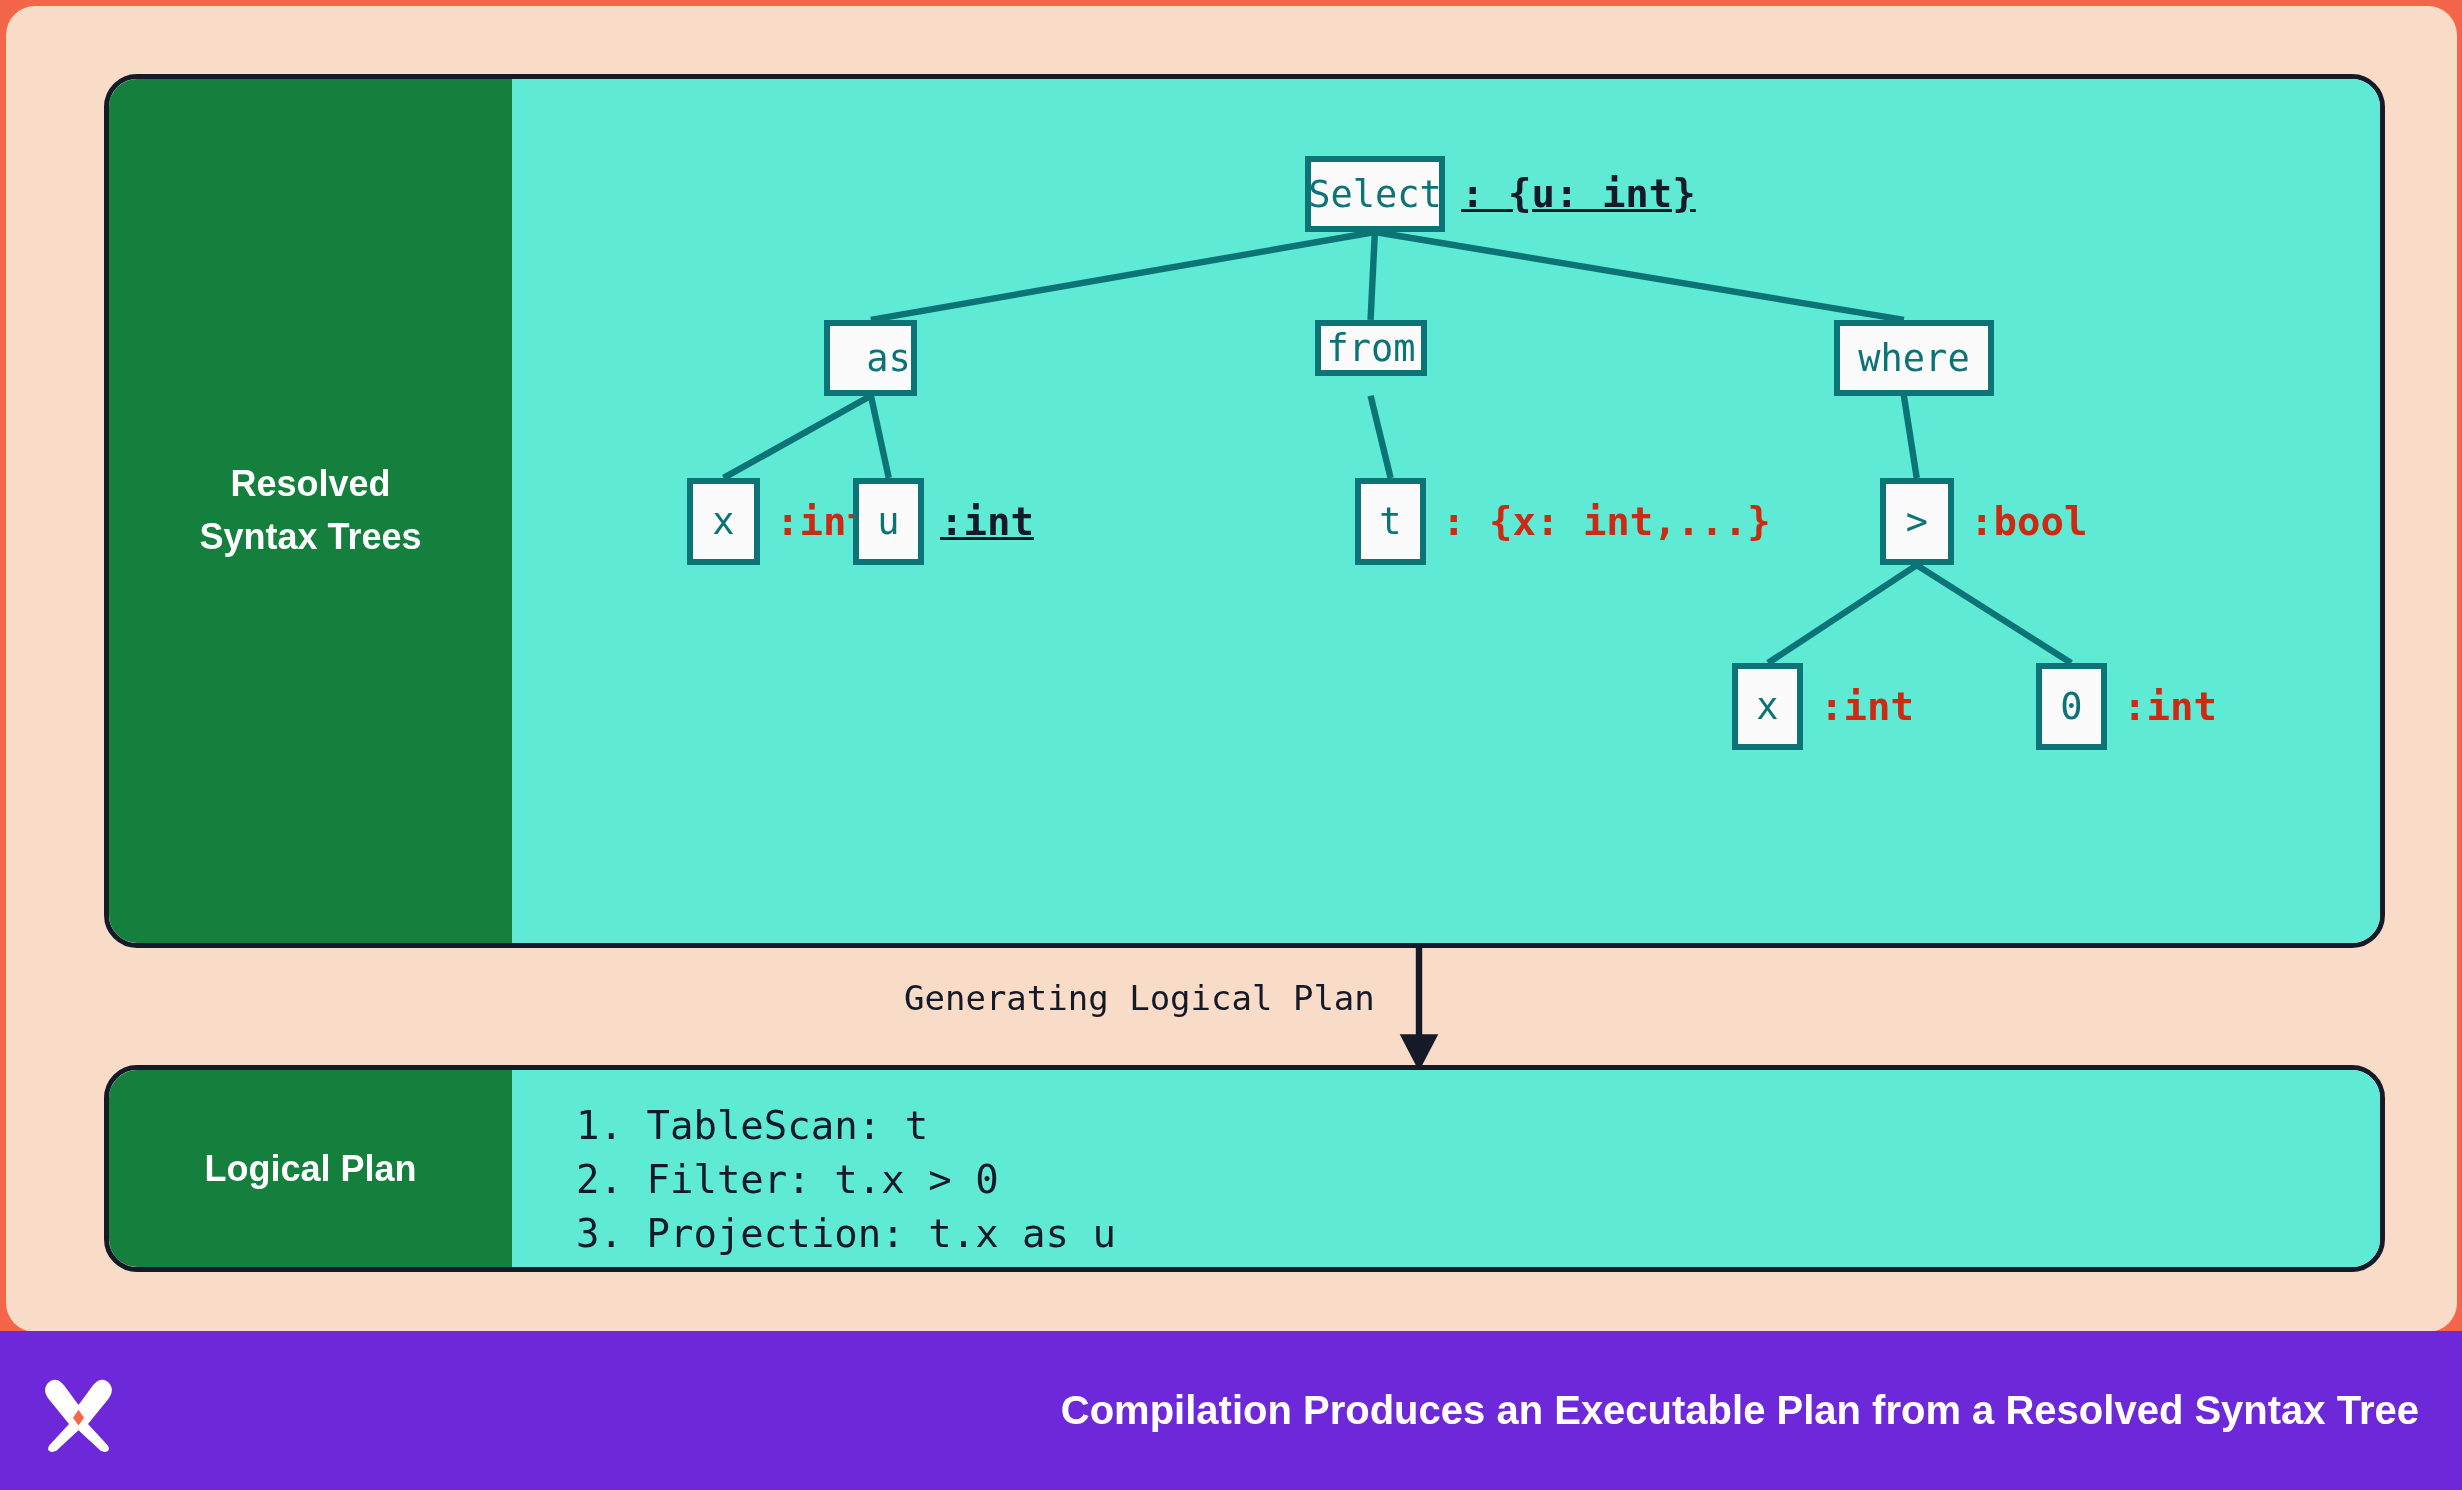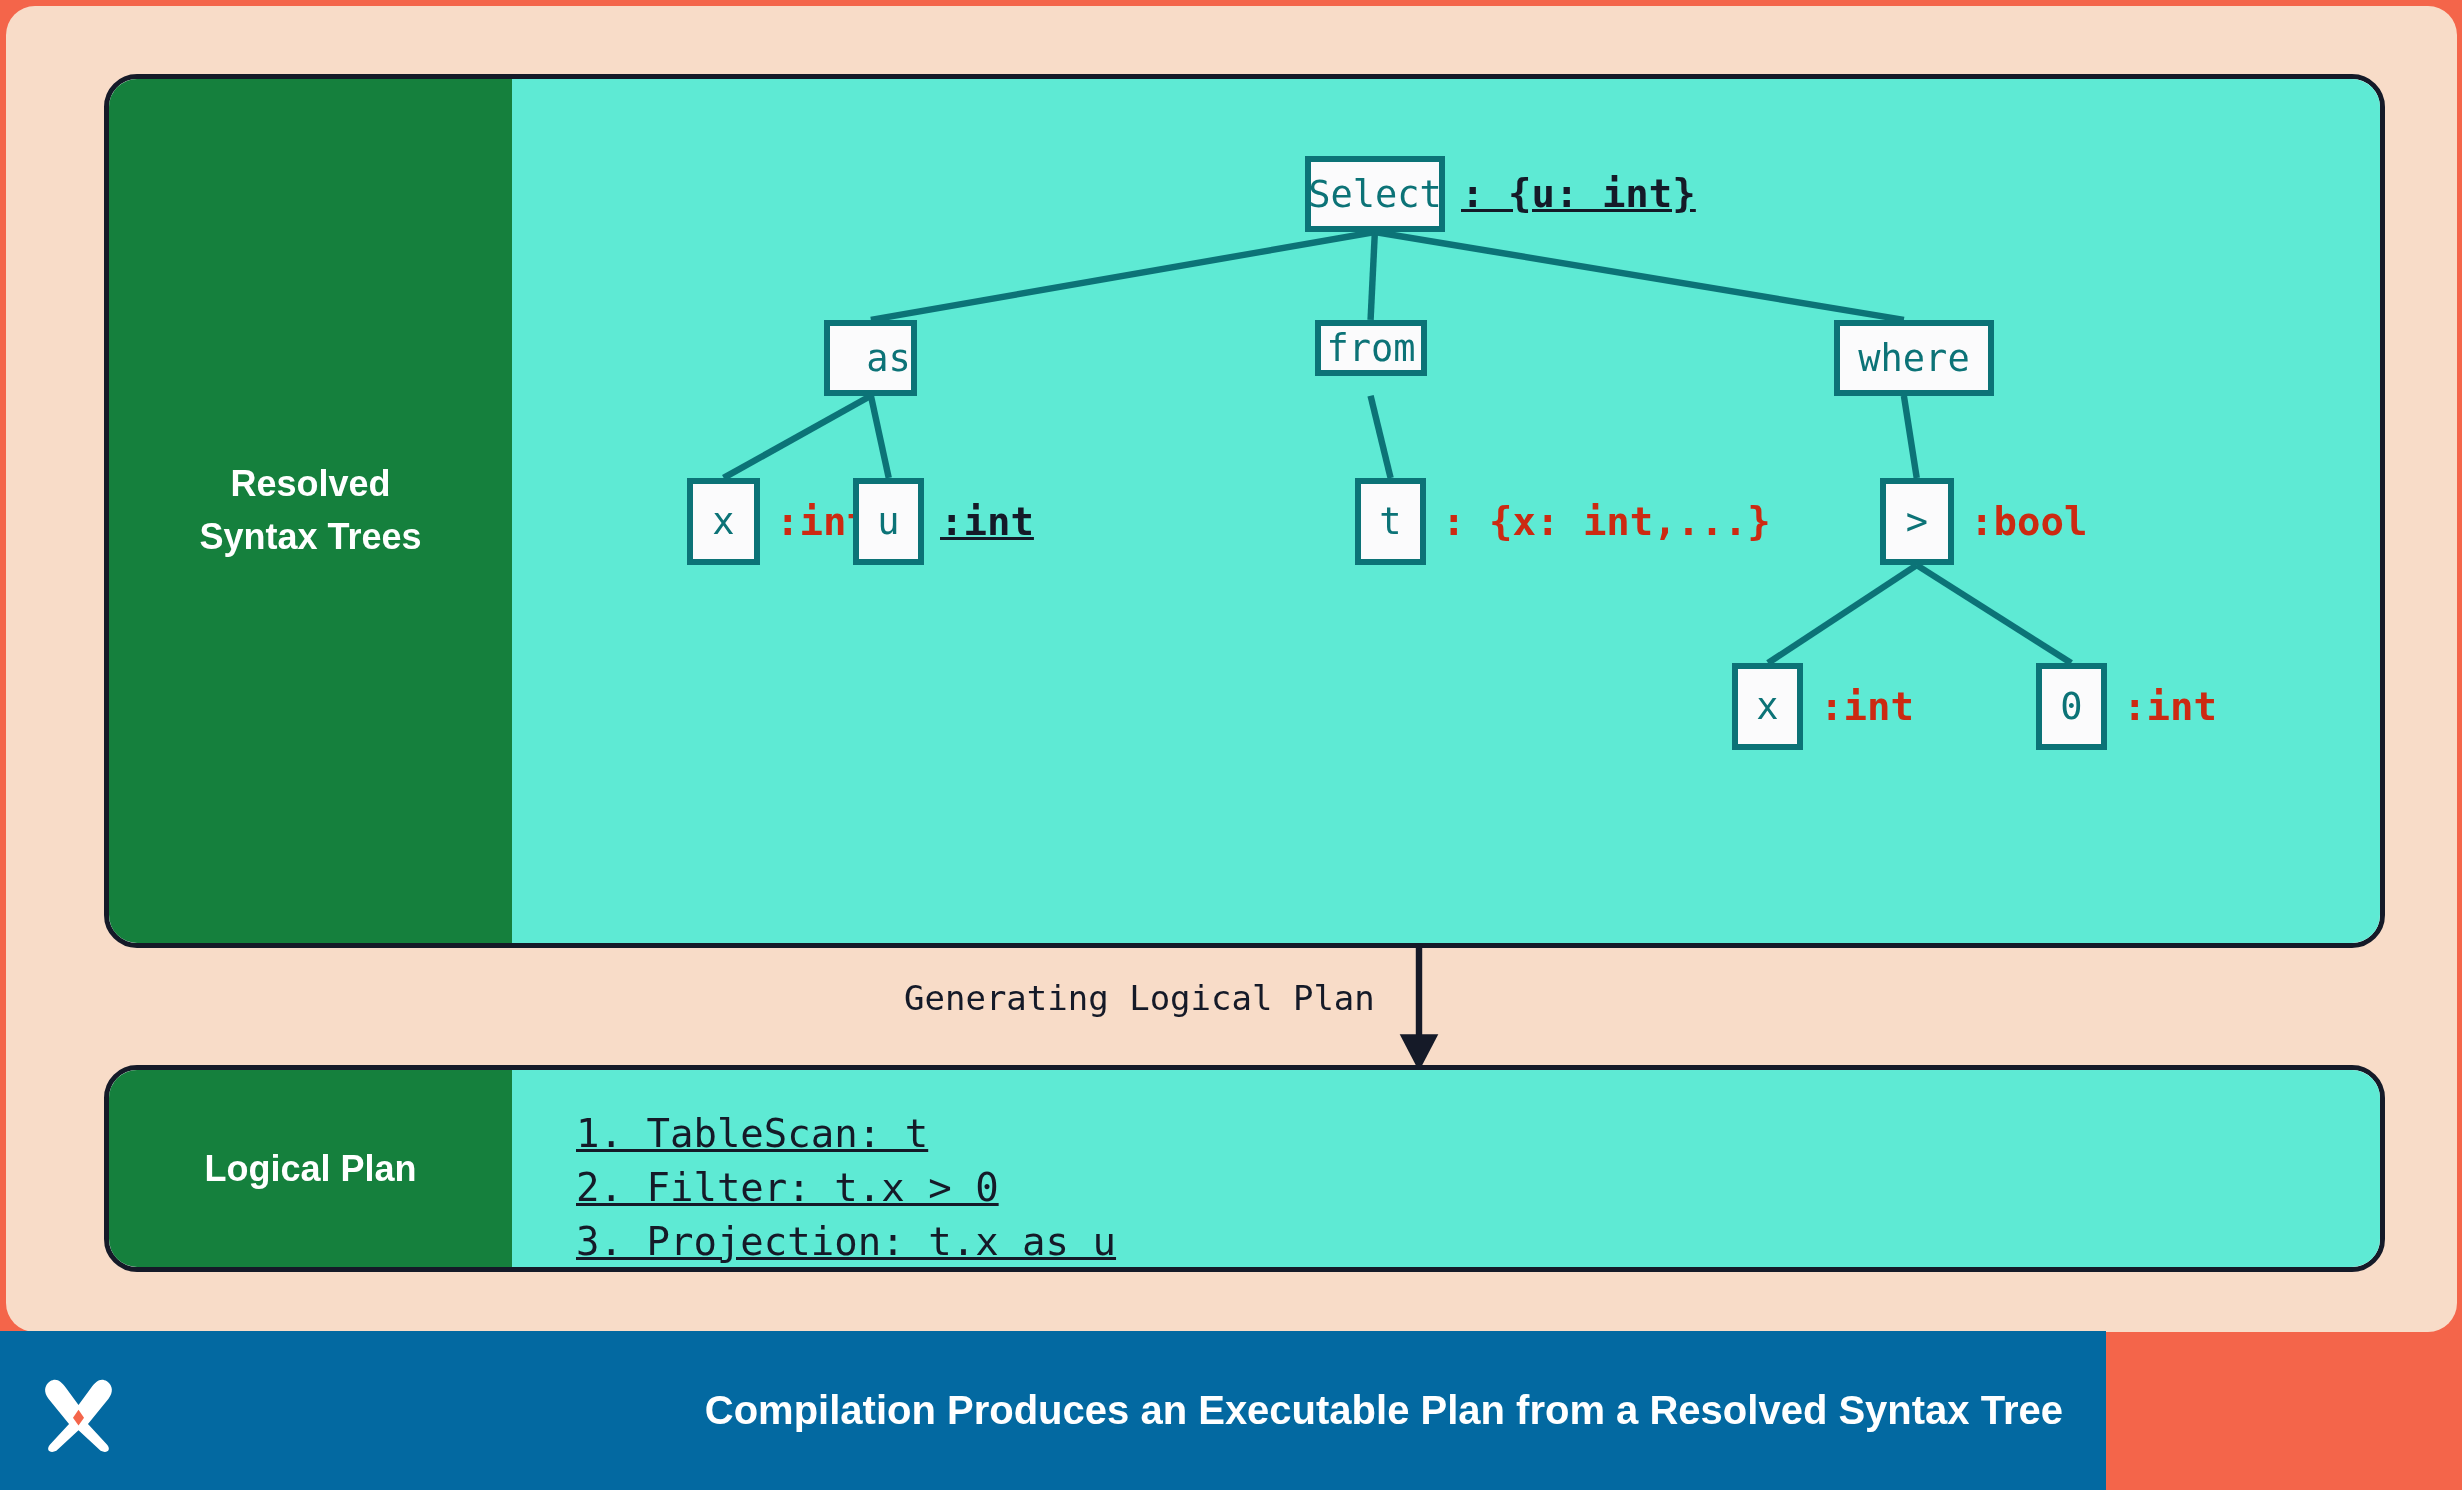--- a/index.html
+++ b/index.html
@@ -84,33 +84,32 @@
     font-family:"DejaVu Sans Mono","Liberation Mono",monospace;
     font-size:34px;
     color:#151A28;
     white-space:pre;
   }
   #flow-arrow{ position:absolute; left:1394px; top:944px; }
 
   
   #plan-list{
     position:absolute;
-    left:64px;top:37px;
+    left:64px;top:29px;
     font-family:"DejaVu Sans Mono","Liberation Mono",monospace;
     font-size:39px;
     color:#151A28;
     line-height:1.38;
     white-space:pre;
-    text-decoration:underline;
   }
 
   
   #footer{
-    position:absolute;left:0;bottom:0;width:2106px;height:159px;
-    background:#0369a1;
+    position:absolute;left:0;bottom:0;width:2462px;height:159px;
+    background:#6d28d9;
   }
   #footer-logo{ position:absolute;left:39px;top:44px;width:79px;height:79px; }
   #footer-title{
     position:absolute;
     right:43px;top:0;height:159px;
     display:flex;align-items:center;
     color:#FFFFFF;
     font-size:40px;font-weight:bold;
     white-space:pre;
   }

